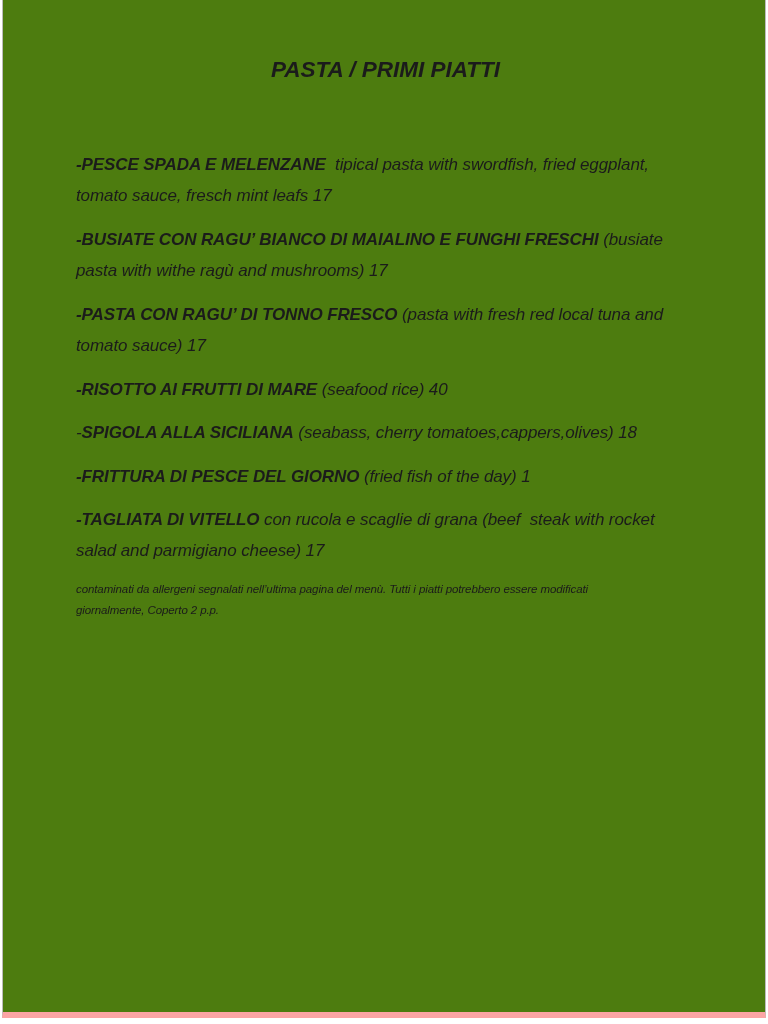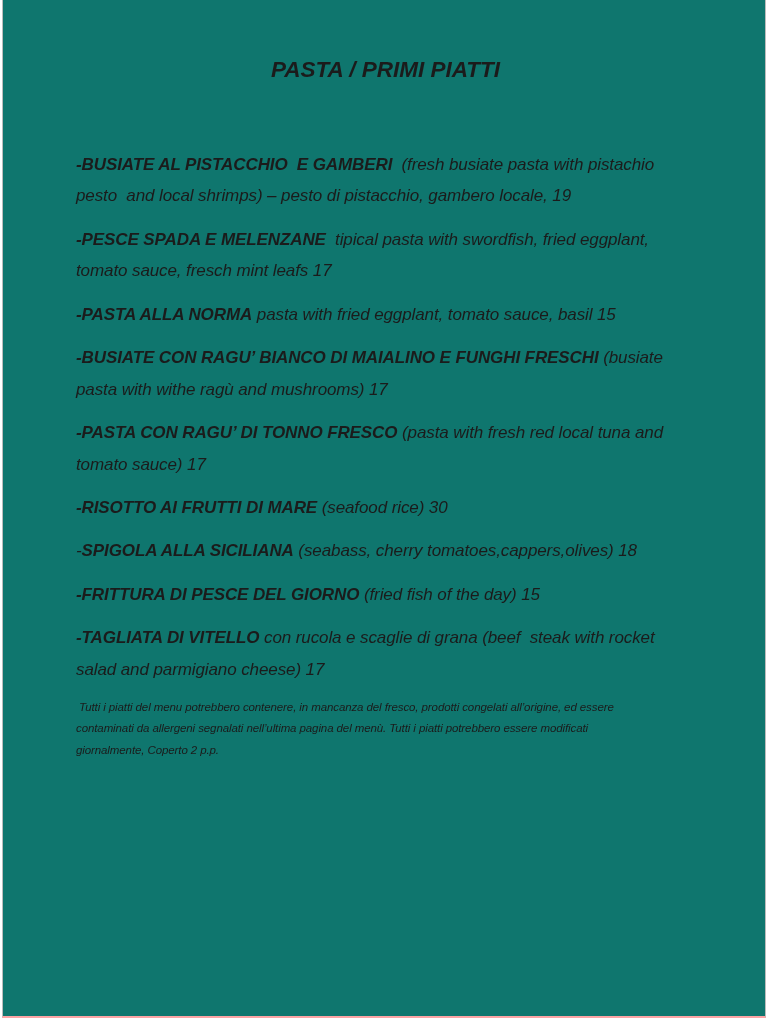--- a/index.html
+++ b/index.html
@@ -11,24 +11,24 @@
     color: #1b1b1b;
     font-family: "Liberation Sans", sans-serif;
   }
   .page {
     position: absolute;
     top: 0;
     left: 2px;
     right: 2px;
     bottom: 6px;
     box-sizing: border-box;
-    background: #0f766e;
+    background: #4d7c0f;
     border-left: 1px solid #bcbcbc;
     border-right: 1px solid #bcbcbc;
-    border-bottom: 2px solid #fca5a5;
+    border-bottom: 6px solid #fca5a5;
     padding: 0 70px 0 73px;
     font-style: italic;
     overflow: hidden;
   }
   .section-title {
     text-align: center;
     font-size: 22.5px;
     font-weight: bold;
     font-style: italic;
     line-height: 1.2;
@@ -67,47 +67,44 @@
   }
 </style>
 </head>
 <body>
 
 <div class="page">
 
   <section>
     <h1 class="section-title first">PASTA / PRIMI PIATTI</h1>
     <div class="items">
-  <p class="item"><span class="dash">-</span><span class="name">BUSIATE AL PISTACCHIO  E GAMBERI</span><span class="desc">  (fresh busiate pasta with pistachio pesto  and local shrimps) – pesto di pistacchio, gambero locale, 19</span></p>
 
   <p class="item"><span class="dash">-</span><span class="name">PESCE SPADA E MELENZANE</span><span class="desc">  tipical pasta with swordfish, fried eggplant, tomato sauce, fresch mint leafs 17</span></p>
 
-  <p class="item"><span class="dash">-</span><span class="name">PASTA ALLA NORMA</span><span class="desc"> pasta with fried eggplant, tomato sauce, basil 15</span></p>
 
   <p class="item"><span class="dash">-</span><span class="name">BUSIATE CON RAGU’ BIANCO DI MAIALINO E FUNGHI FRESCHI</span><span class="desc"> (busiate pasta with withe ragù and mushrooms) 17</span></p>
 
   <p class="item"><span class="dash">-</span><span class="name">PASTA CON RAGU’ DI TONNO FRESCO</span><span class="desc"> (pasta with fresh red local tuna and tomato sauce) 17</span></p>
 
-  <p class="item"><span class="dash">-</span><span class="name">RISOTTO AI FRUTTI DI MARE</span><span class="desc"> (seafood rice) 30</span></p>
+  <p class="item"><span class="dash">-</span><span class="name">RISOTTO AI FRUTTI DI MARE</span><span class="desc"> (seafood rice) 40</span></p>
 </div>
   </section>
 
   <section>
     <div class="items">
 
   <p class="item"><span class="dash plain">-</span><span class="name">SPIGOLA ALLA SICILIANA</span><span class="desc"> (seabass, cherry tomatoes,cappers,olives) 18</span></p>
 
-  <p class="item"><span class="dash">-</span><span class="name">FRITTURA DI PESCE DEL GIORNO</span><span class="desc"> (fried fish of the day) 15</span></p>
+  <p class="item"><span class="dash">-</span><span class="name">FRITTURA DI PESCE DEL GIORNO</span><span class="desc"> (fried fish of the day) 1</span></p>
 
   <p class="item"><span class="dash">-</span><span class="name">TAGLIATA DI VITELLO</span><span class="desc"> con rucola e scaglie di grana (beef  steak with rocket salad and parmigiano cheese) 17</span></p>
 
 </div>
   </section>
 
   <footer class="menu-footer">
-    <p> Tutti i piatti del menu potrebbero contenere, in mancanza del fresco, prodotti congelati all’origine, ed essere</p>
     <p>contaminati da allergeni segnalati nell’ultima pagina del menù. Tutti i piatti potrebbero essere modificati</p>
     <div class="f-row">
       <span>giornalmente, Coperto 2 p.p.</span>
     </div>
   </footer>
 
 </div>
 
 </body></html>

